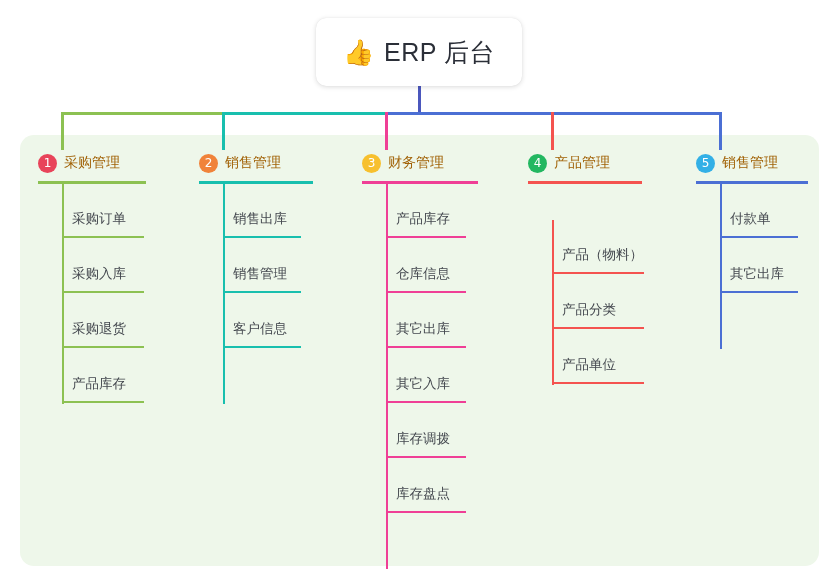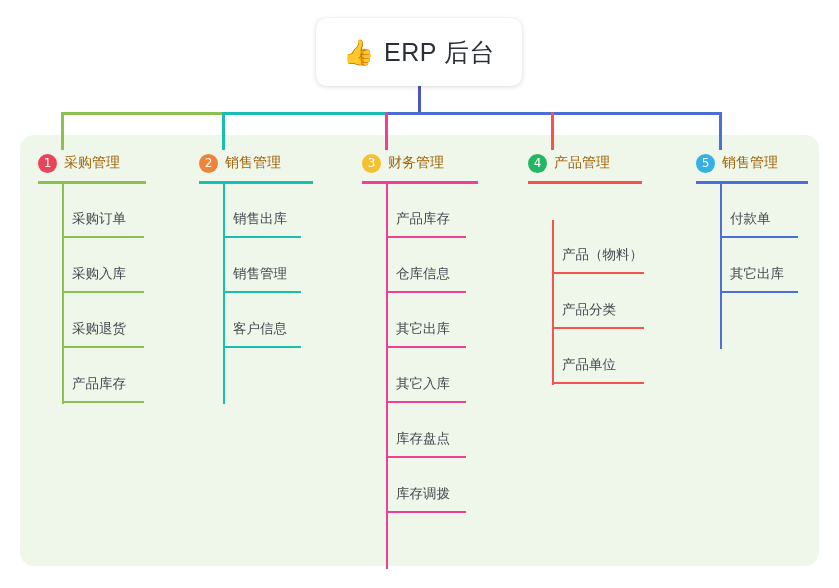--- a/index.html
+++ b/index.html
@@ -216,25 +216,25 @@
           </div>
           <div class="item">
             <span class="item-label">其它出库</span>
             <div class="item-rule" style="background: rgb(239, 63, 150); width: 80px;"></div>
           </div>
           <div class="item">
             <span class="item-label">其它入库</span>
             <div class="item-rule" style="background: rgb(239, 63, 150); width: 80px;"></div>
           </div>
           <div class="item">
+            <span class="item-label">库存调拨</span>
+            <div class="item-rule" style="background: rgb(239, 63, 150); width: 80px;"></div>
+          </div>
+          <div class="item">
             <span class="item-label">库存盘点</span>
-            <div class="item-rule" style="background: rgb(239, 63, 150); width: 80px;"></div>
-          </div>
-          <div class="item">
-            <span class="item-label">库存调拨</span>
             <div class="item-rule" style="background: rgb(239, 63, 150); width: 80px;"></div>
           </div>
         </div>
       </div>
       <div class="col" style="left: 528px; top: 150px;">
         <div class="col-header">
           <span class="badge" style="background: rgb(35, 183, 97);">4</span>
           <span class="col-title">产品管理</span>
         </div>
         <div class="col-rule" style="background: rgb(244, 83, 79); width: 114px;"></div>

